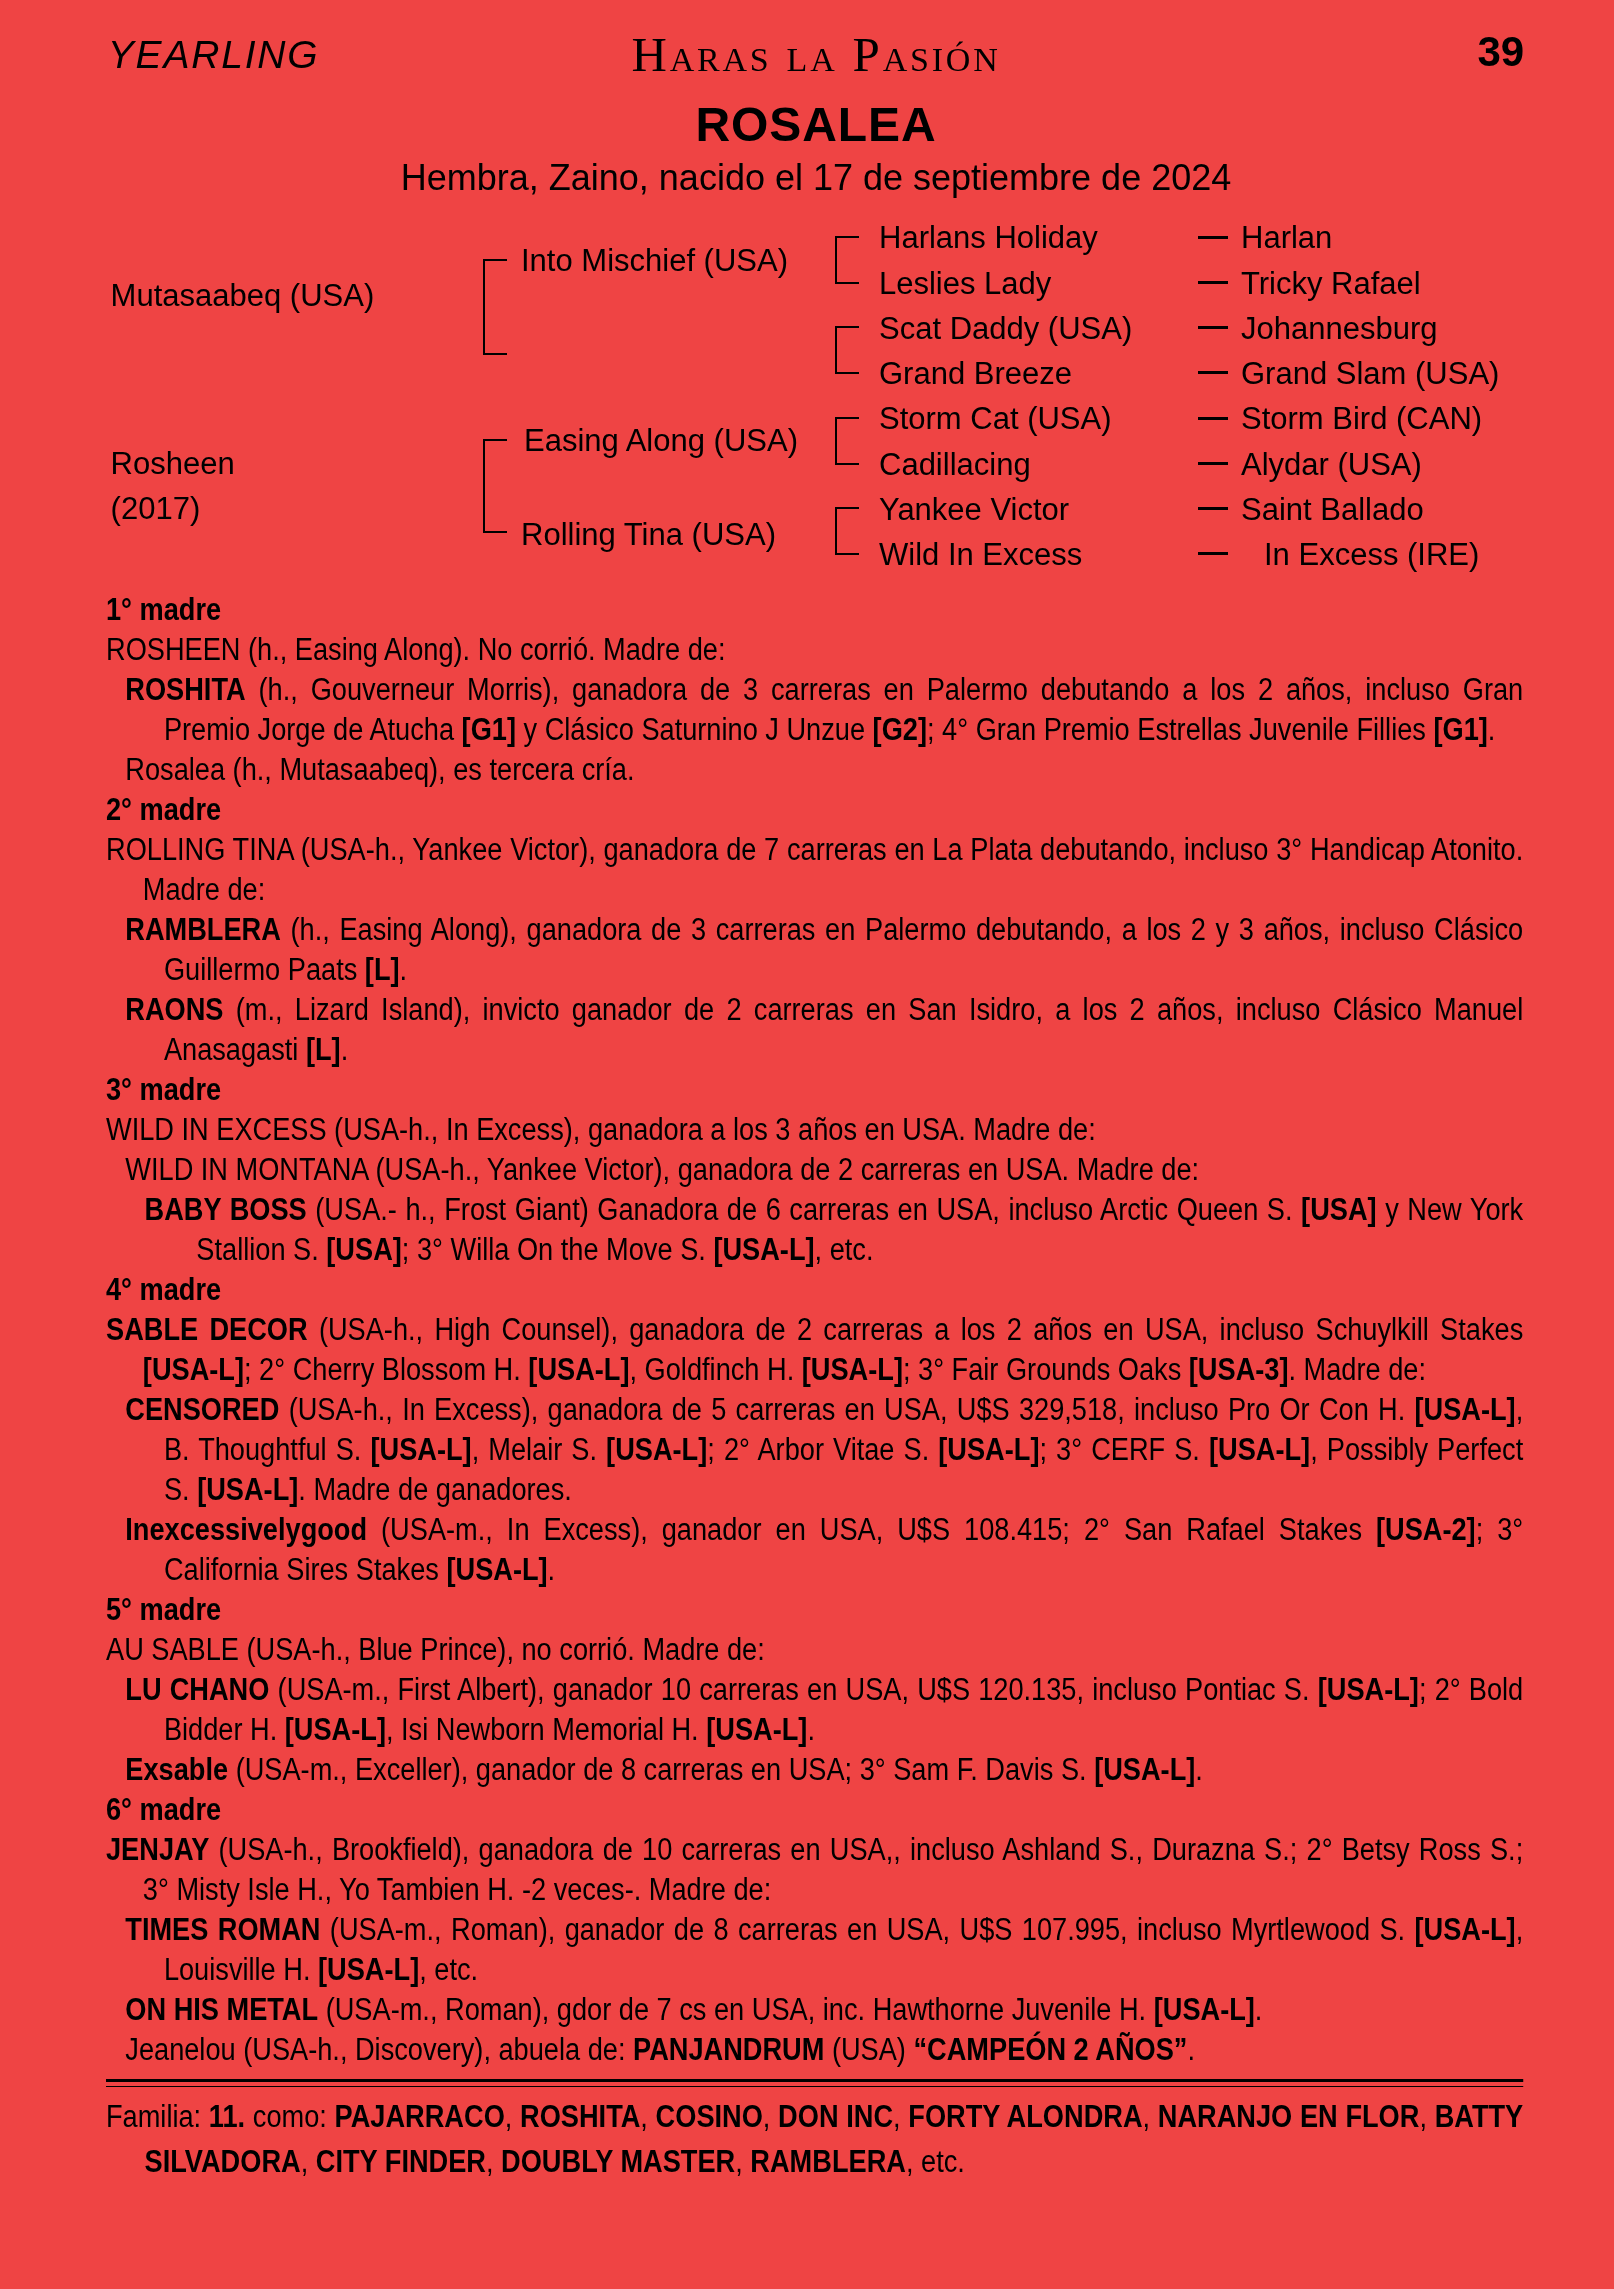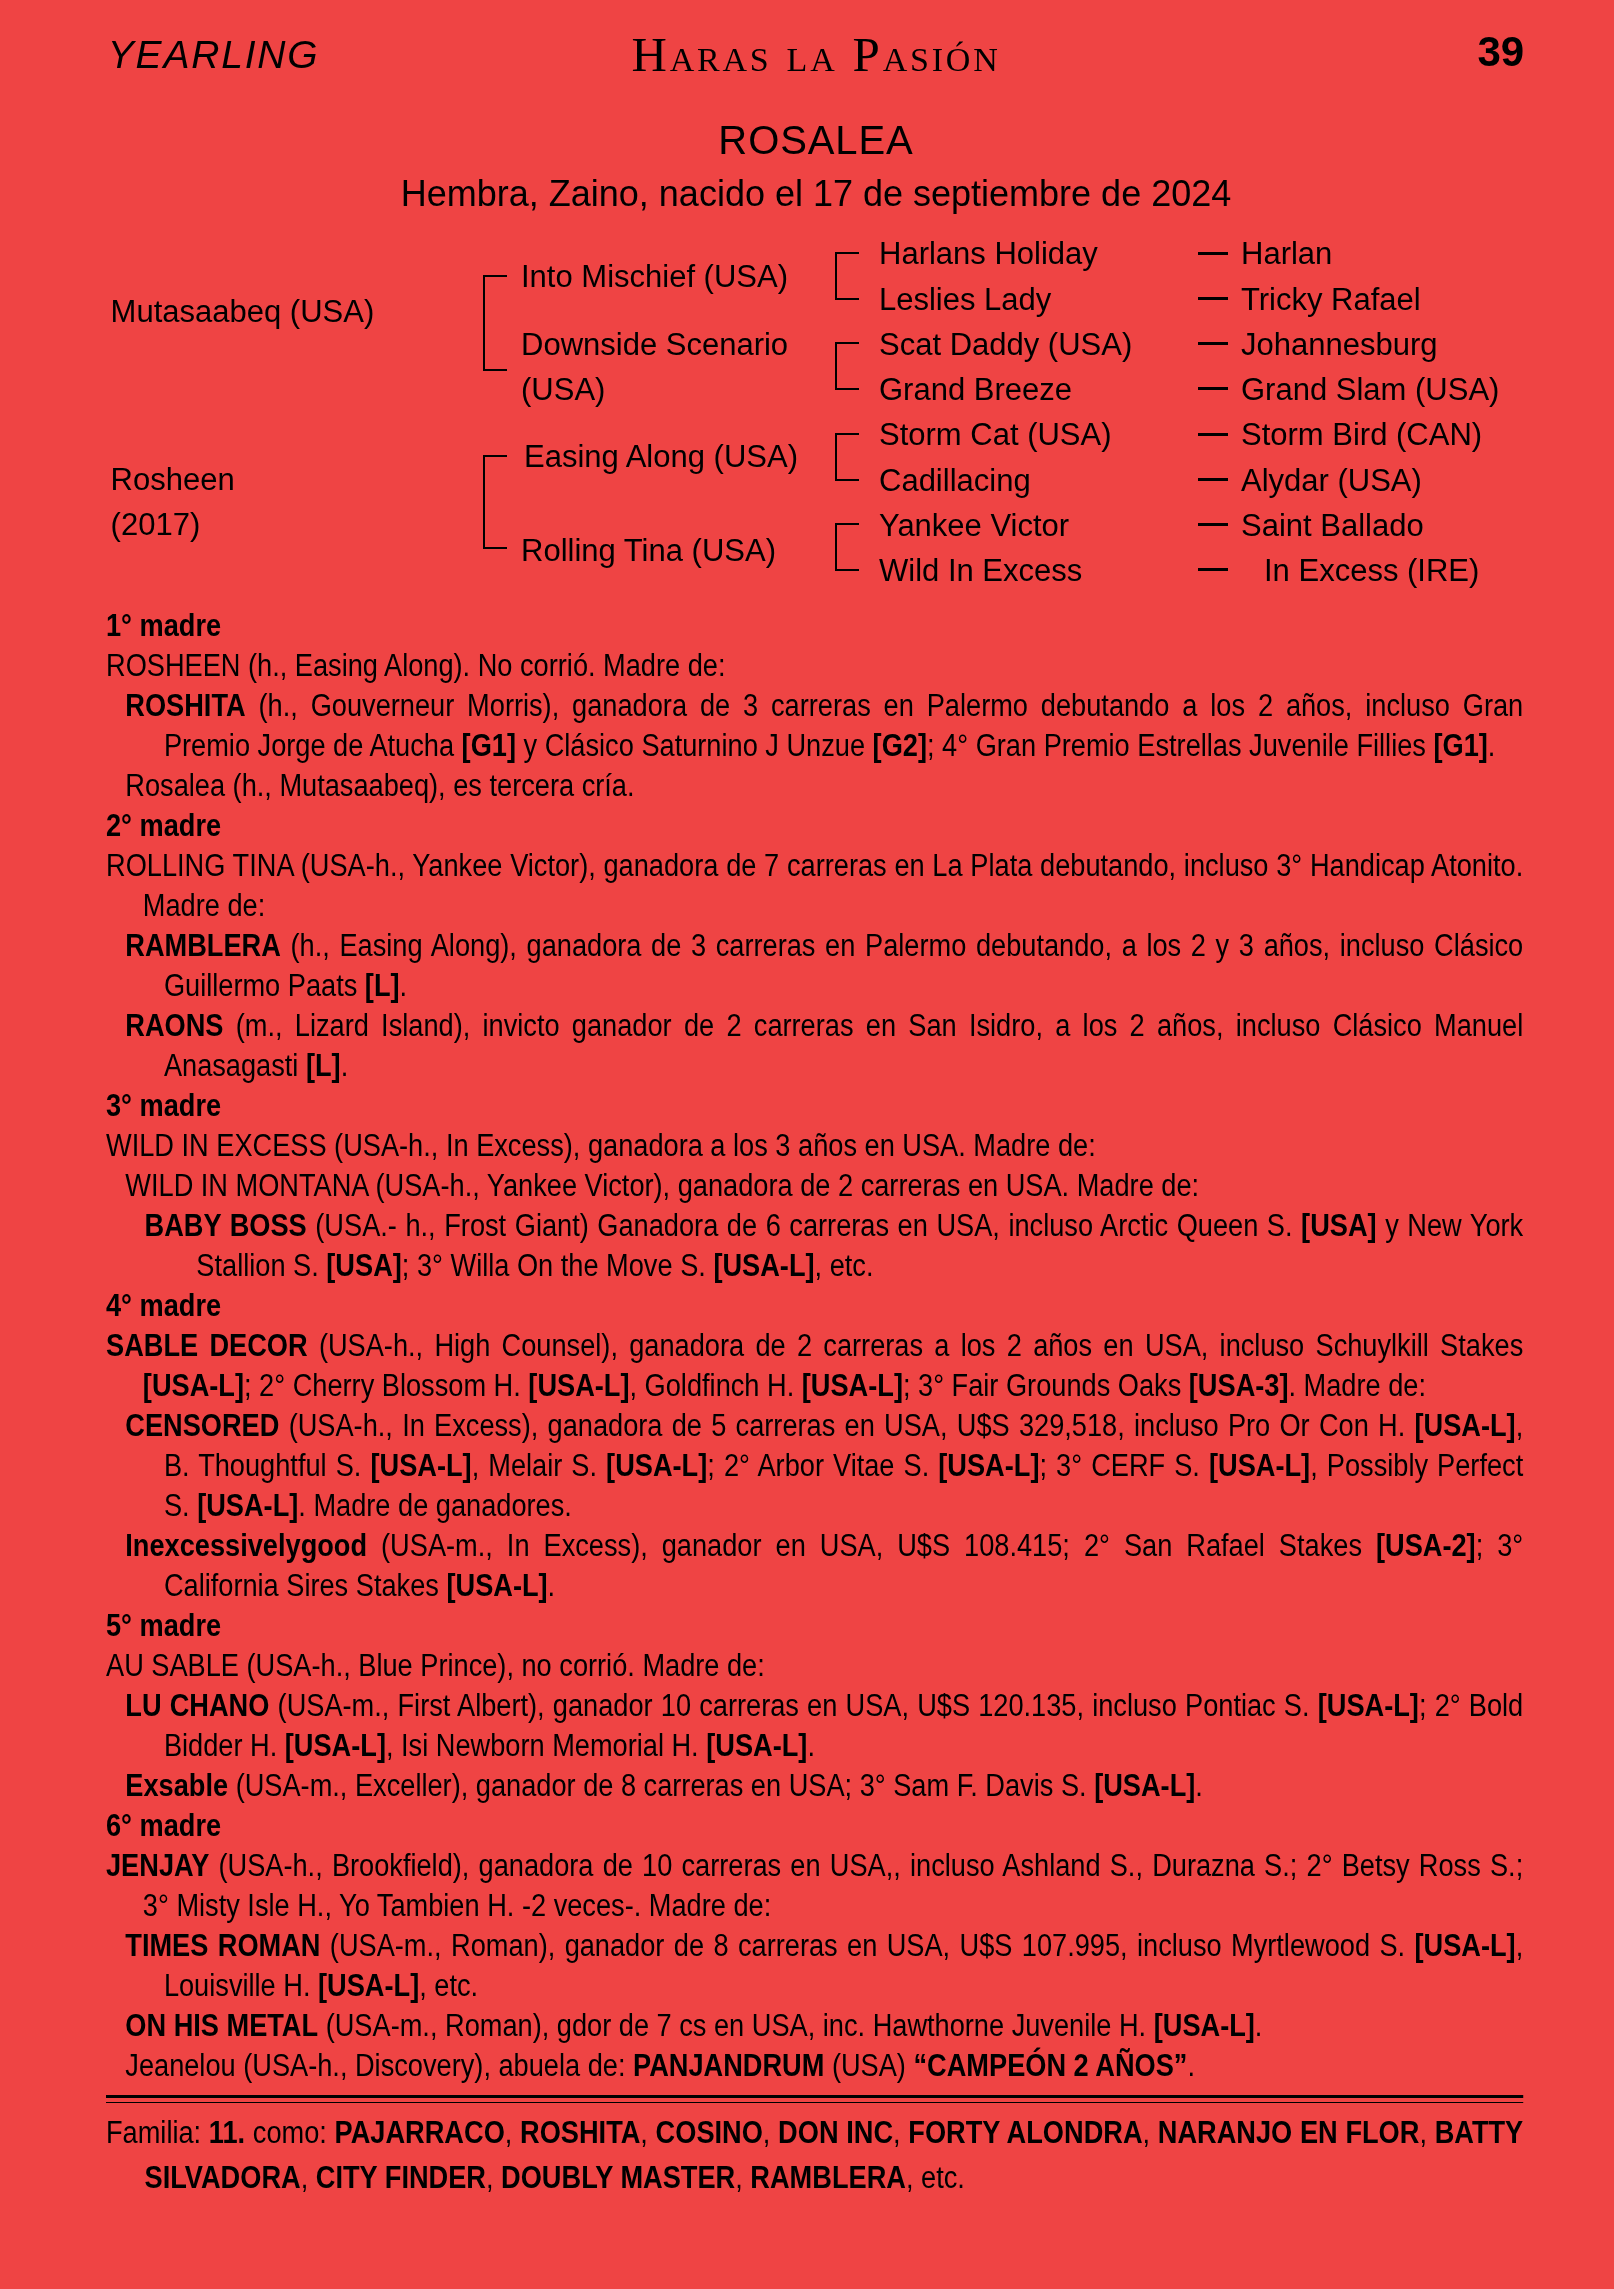--- a/index.html
+++ b/index.html
@@ -9,21 +9,21 @@
     box-sizing:border-box; padding:26px 88px 0 106px;
     font-family:"Liberation Sans", sans-serif;
   }
   
   .header { position:relative; height:61px; }
   .brand-left { position:absolute; left:1.8px; top:7.4px; font-style:italic; font-size:39px; letter-spacing:1.8px; }
   .brand-center { position:absolute; left:50%; transform:translateX(-50%); top:0;
     font-family:"Liberation Serif", serif; font-variant:small-caps; font-size:49px; letter-spacing:2.8px; white-space:nowrap; }
   .page-number { position:absolute; right:1.8px; top:1.8px; font-size:42px; font-weight:700; }
   
-  .title { text-align:center; font-size:40px; font-weight:400; letter-spacing:0.9px; margin-top:25px; line-height:57px; }
+  .title { text-align:center; font-size:48px; font-weight:700; letter-spacing:0.9px; margin-top:9px; line-height:57px; }
   .subtitle { text-align:center; font-size:36px; margin-top:3.7px; line-height:42px; }
   
   .ped { position:relative; height:371px; margin-top:9.2px; font-size:31px; line-height:45px; }
   .pn { position:absolute; white-space:nowrap; }
   .pn.wrap { white-space:normal; }
   .br { position:absolute; box-sizing:border-box; width:24px;
         border-left:2.8px solid #000; border-top:2.8px solid #000; border-bottom:2.8px solid #000; }
   .dash { position:absolute; width:30px; height:2.8px; background:#000; }
   
   .bodytext { margin-top:11px; width:1616px; transform:scaleX(0.877); transform-origin:0 0;
@@ -53,21 +53,20 @@
 
   <div class="ped">
 
     <span class="pn" style="left:4.6px; top:65px;">Mutasaabeq (USA)</span>
     <span class="pn wrap" style="left:4.6px; top:233px; width:212px;">Rosheen (2017)</span>
 
     <div class="br" style="left:377px; top:51px;  height:96px;"></div>
     <div class="br" style="left:377px; top:231px; height:94px;"></div>
 
     <span class="pn" style="left:415px; top:30px;">Into Mischief (USA)</span>
-    <span class="pn wrap" style="left:415px; top:98px; width:323px;">Downside Scenario (USA)</span>
     <span class="pn" style="left:418px; top:210px;">Easing Along (USA)</span>
     <span class="pn" style="left:415px; top:304px;">Rolling Tina (USA)</span>
 
     <div class="br" style="left:729px; top:28px;  height:48px;"></div>
     <div class="br" style="left:729px; top:118px; height:48px;"></div>
     <div class="br" style="left:729px; top:209px; height:48px;"></div>
     <div class="br" style="left:729px; top:299px; height:48px;"></div>
 
     <span class="pn" style="left:773px; top:7.4px;">Harlans Holiday</span>
     <span class="pn" style="left:773px; top:53px;">Leslies Lady</span>

